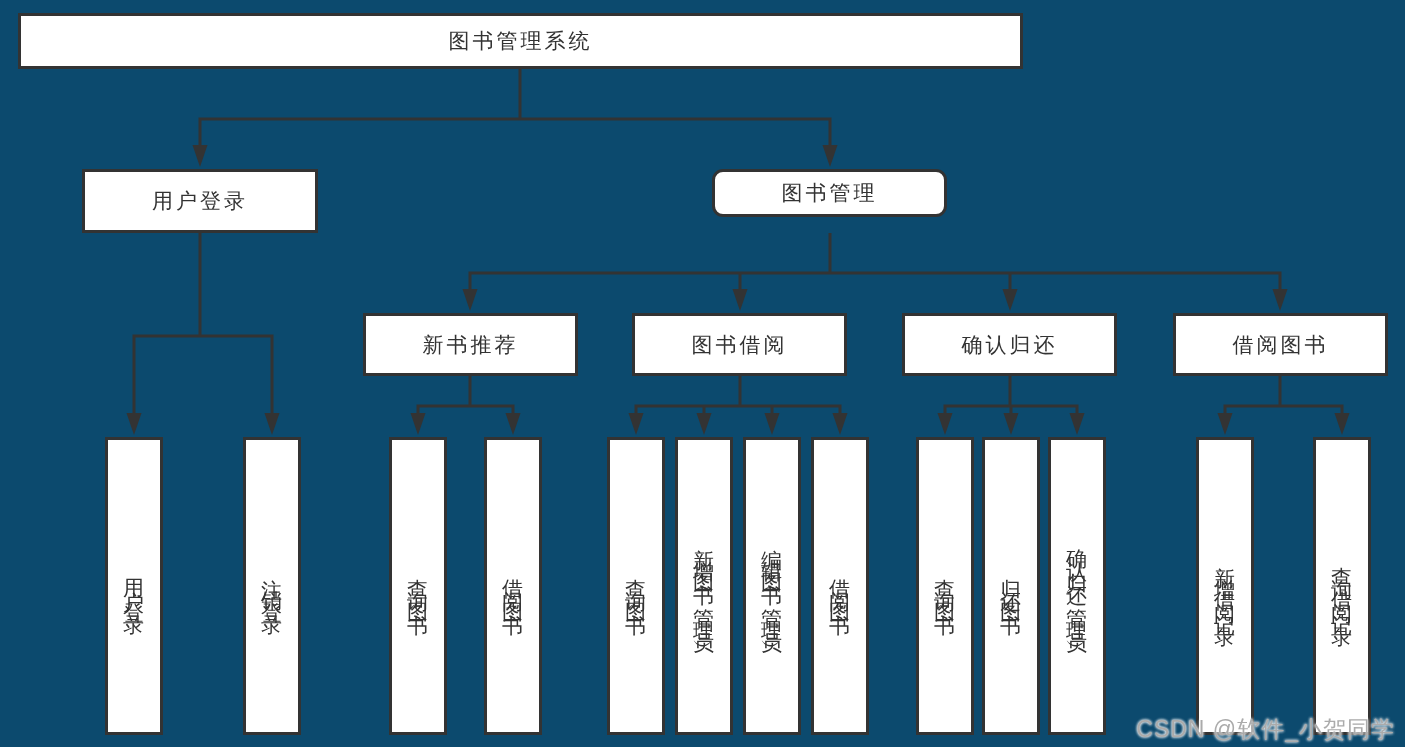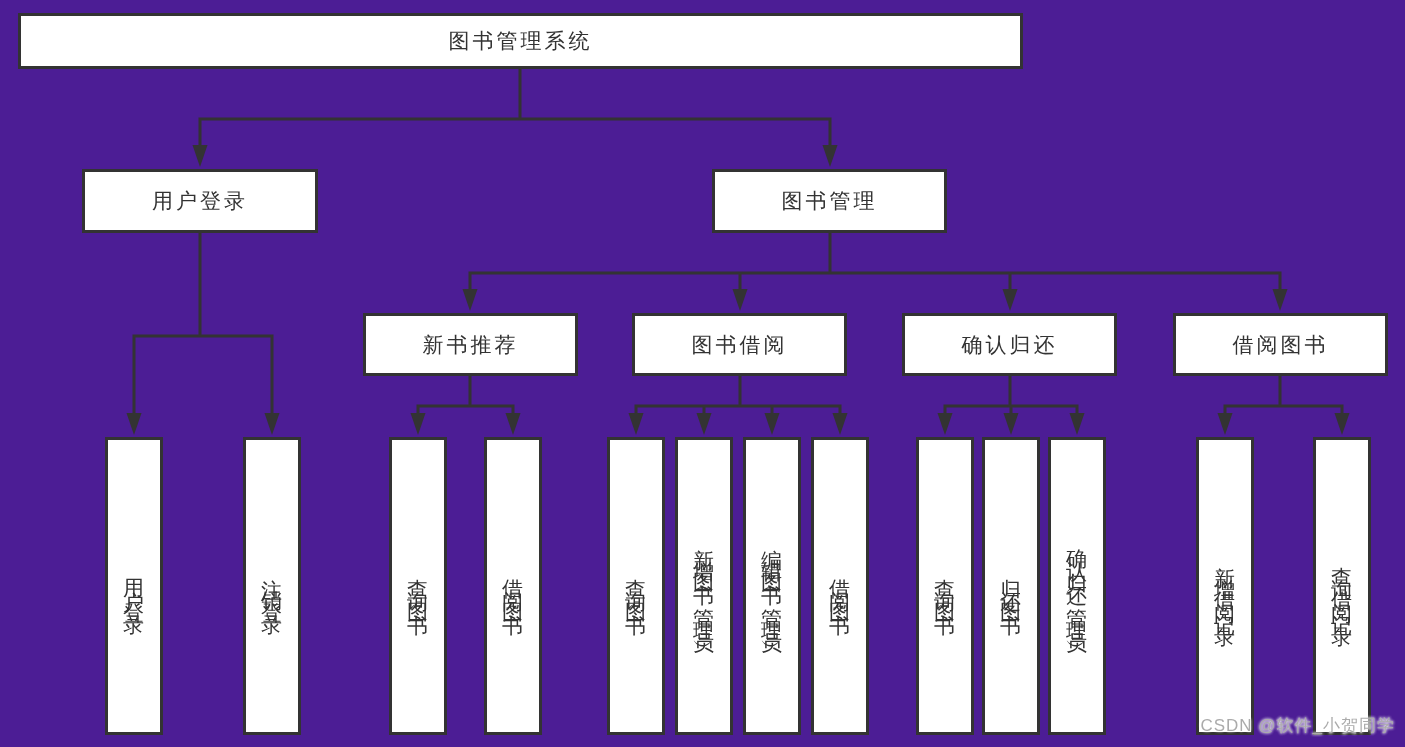--- a/index.html
+++ b/index.html
@@ -1,20 +1,20 @@
 <!DOCTYPE html>
 <html><head>
 <meta charset="utf-8">
 <style>
   html, body { margin: 0; padding: 0; background: #ffffff; }
   .canvas {
     position: relative;
     width: 1405px;
     height: 747px;
-    background: #4c1d95;
+    background: #0c4a6e;
     overflow: hidden;
     font-family: "Liberation Sans", "DejaVu Sans", sans-serif;
   }
   .edges {
     position: absolute;
     left: 0; top: 0;
     width: 1405px; height: 747px;
     z-index: 1;
   }
   .edges path.line {
@@ -34,21 +34,21 @@
     border: 3px solid #333333;
     color: #333333;
     display: flex;
     align-items: center;
     justify-content: center;
     z-index: 2;
   }
   .hnode { font-size: 21px; letter-spacing: 3px; white-space: nowrap; }
   .l1 { left: 18px;  top: 13px;  width: 1005px; height: 56px; }
   .n-user-login { left: 82px;  top: 169px; width: 236px; height: 64px; }
-  .n-book-mgmt { left: 712px; top: 169px; width: 235px; height: 64px; }
+  .n-book-mgmt { left: 712px; top: 169px; width: 235px; height: 48px; border-radius: 11px; }
   .l3 { top: 313px; width: 215px; height: 63px; }
   .n-new-rec   { left: 363px; }
   .n-borrowing { left: 632px; }
   .n-current   { left: 902px; }
   .n-records   { left: 1173px; }
   .vnode { top: 437px; width: 58px; height: 298px; }
   .vnode .vtext {
     writing-mode: vertical-rl;
     text-orientation: mixed;
     font-size: 21px;
@@ -68,21 +68,21 @@
   .v9  { left: 916px; }
   .v10 { left: 982px; }
   .v11 { left: 1048px; }
   .v12 { left: 1196px; }
   .v13 { left: 1313px; }
   .watermark {
     position: absolute;
     right: 10px;
     top: 714px;
     z-index: 3;
-    font-size: 17px;
+    font-size: 23px;
     letter-spacing: 1px;
     color: #ababab;
     text-shadow: 0 0 3px #ffffff, 0 0 3px #ffffff;
     white-space: nowrap;
   }
 </style>
 </head>
 <body>
 
 <div class="canvas">

